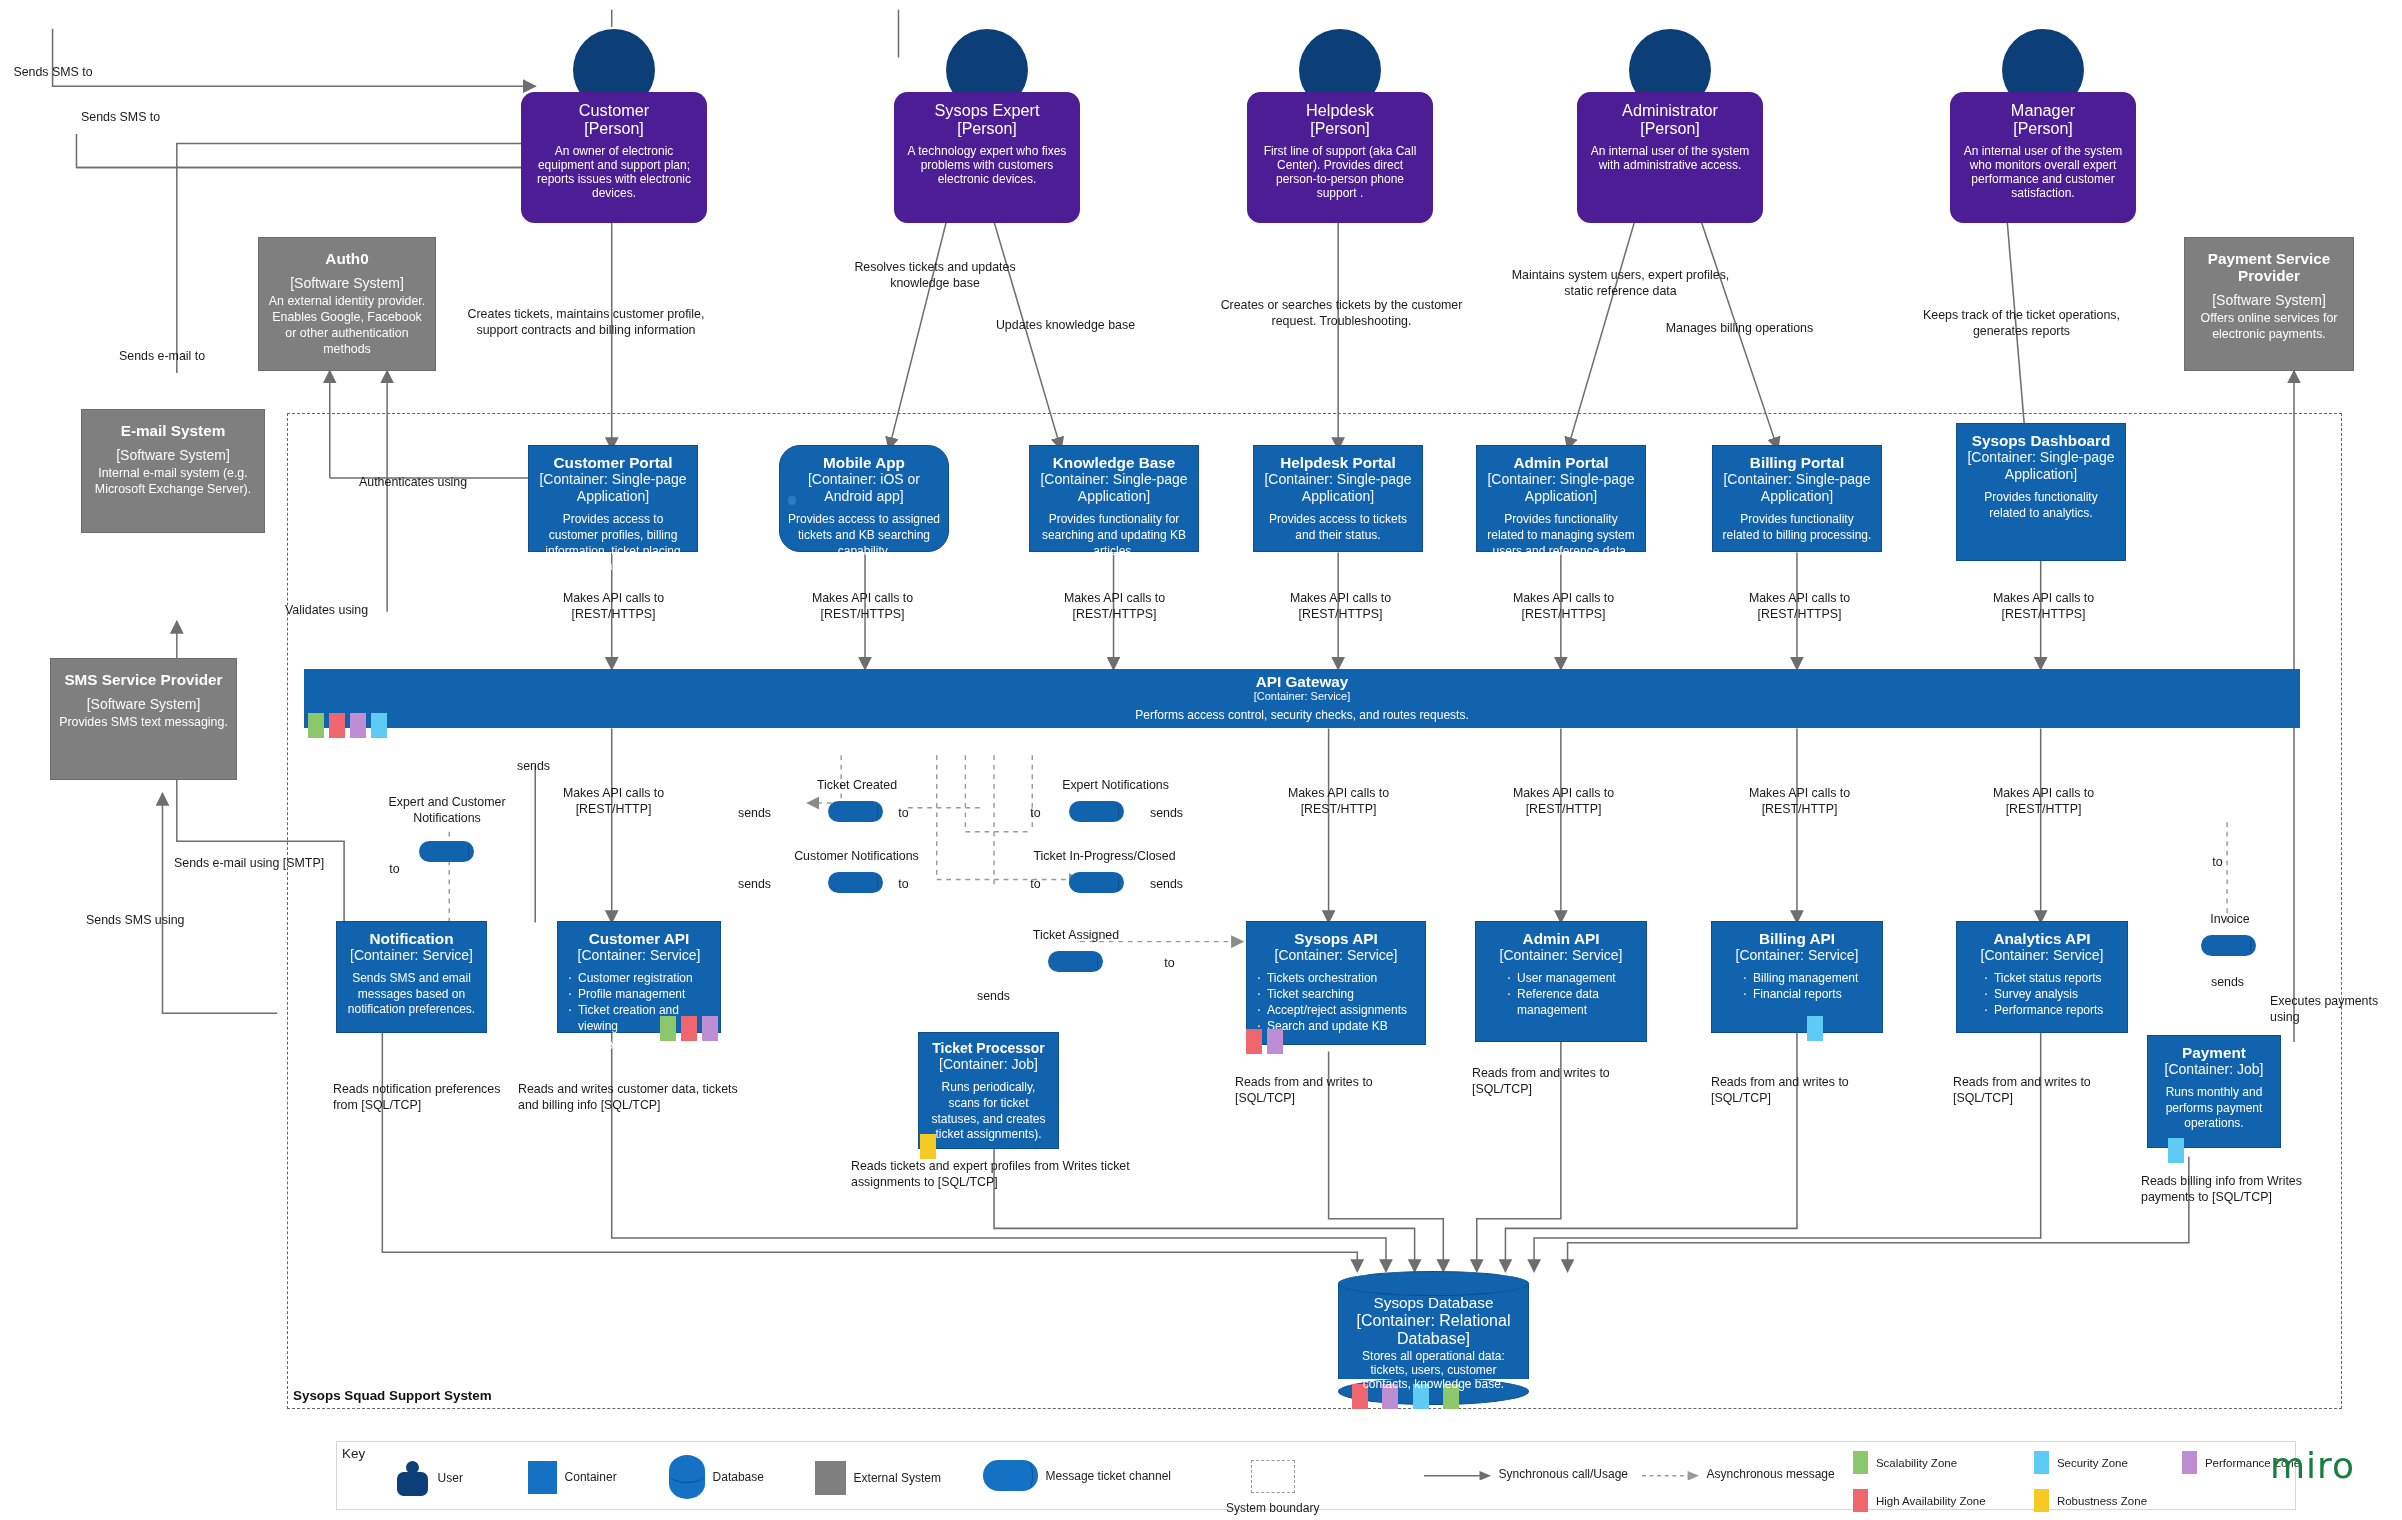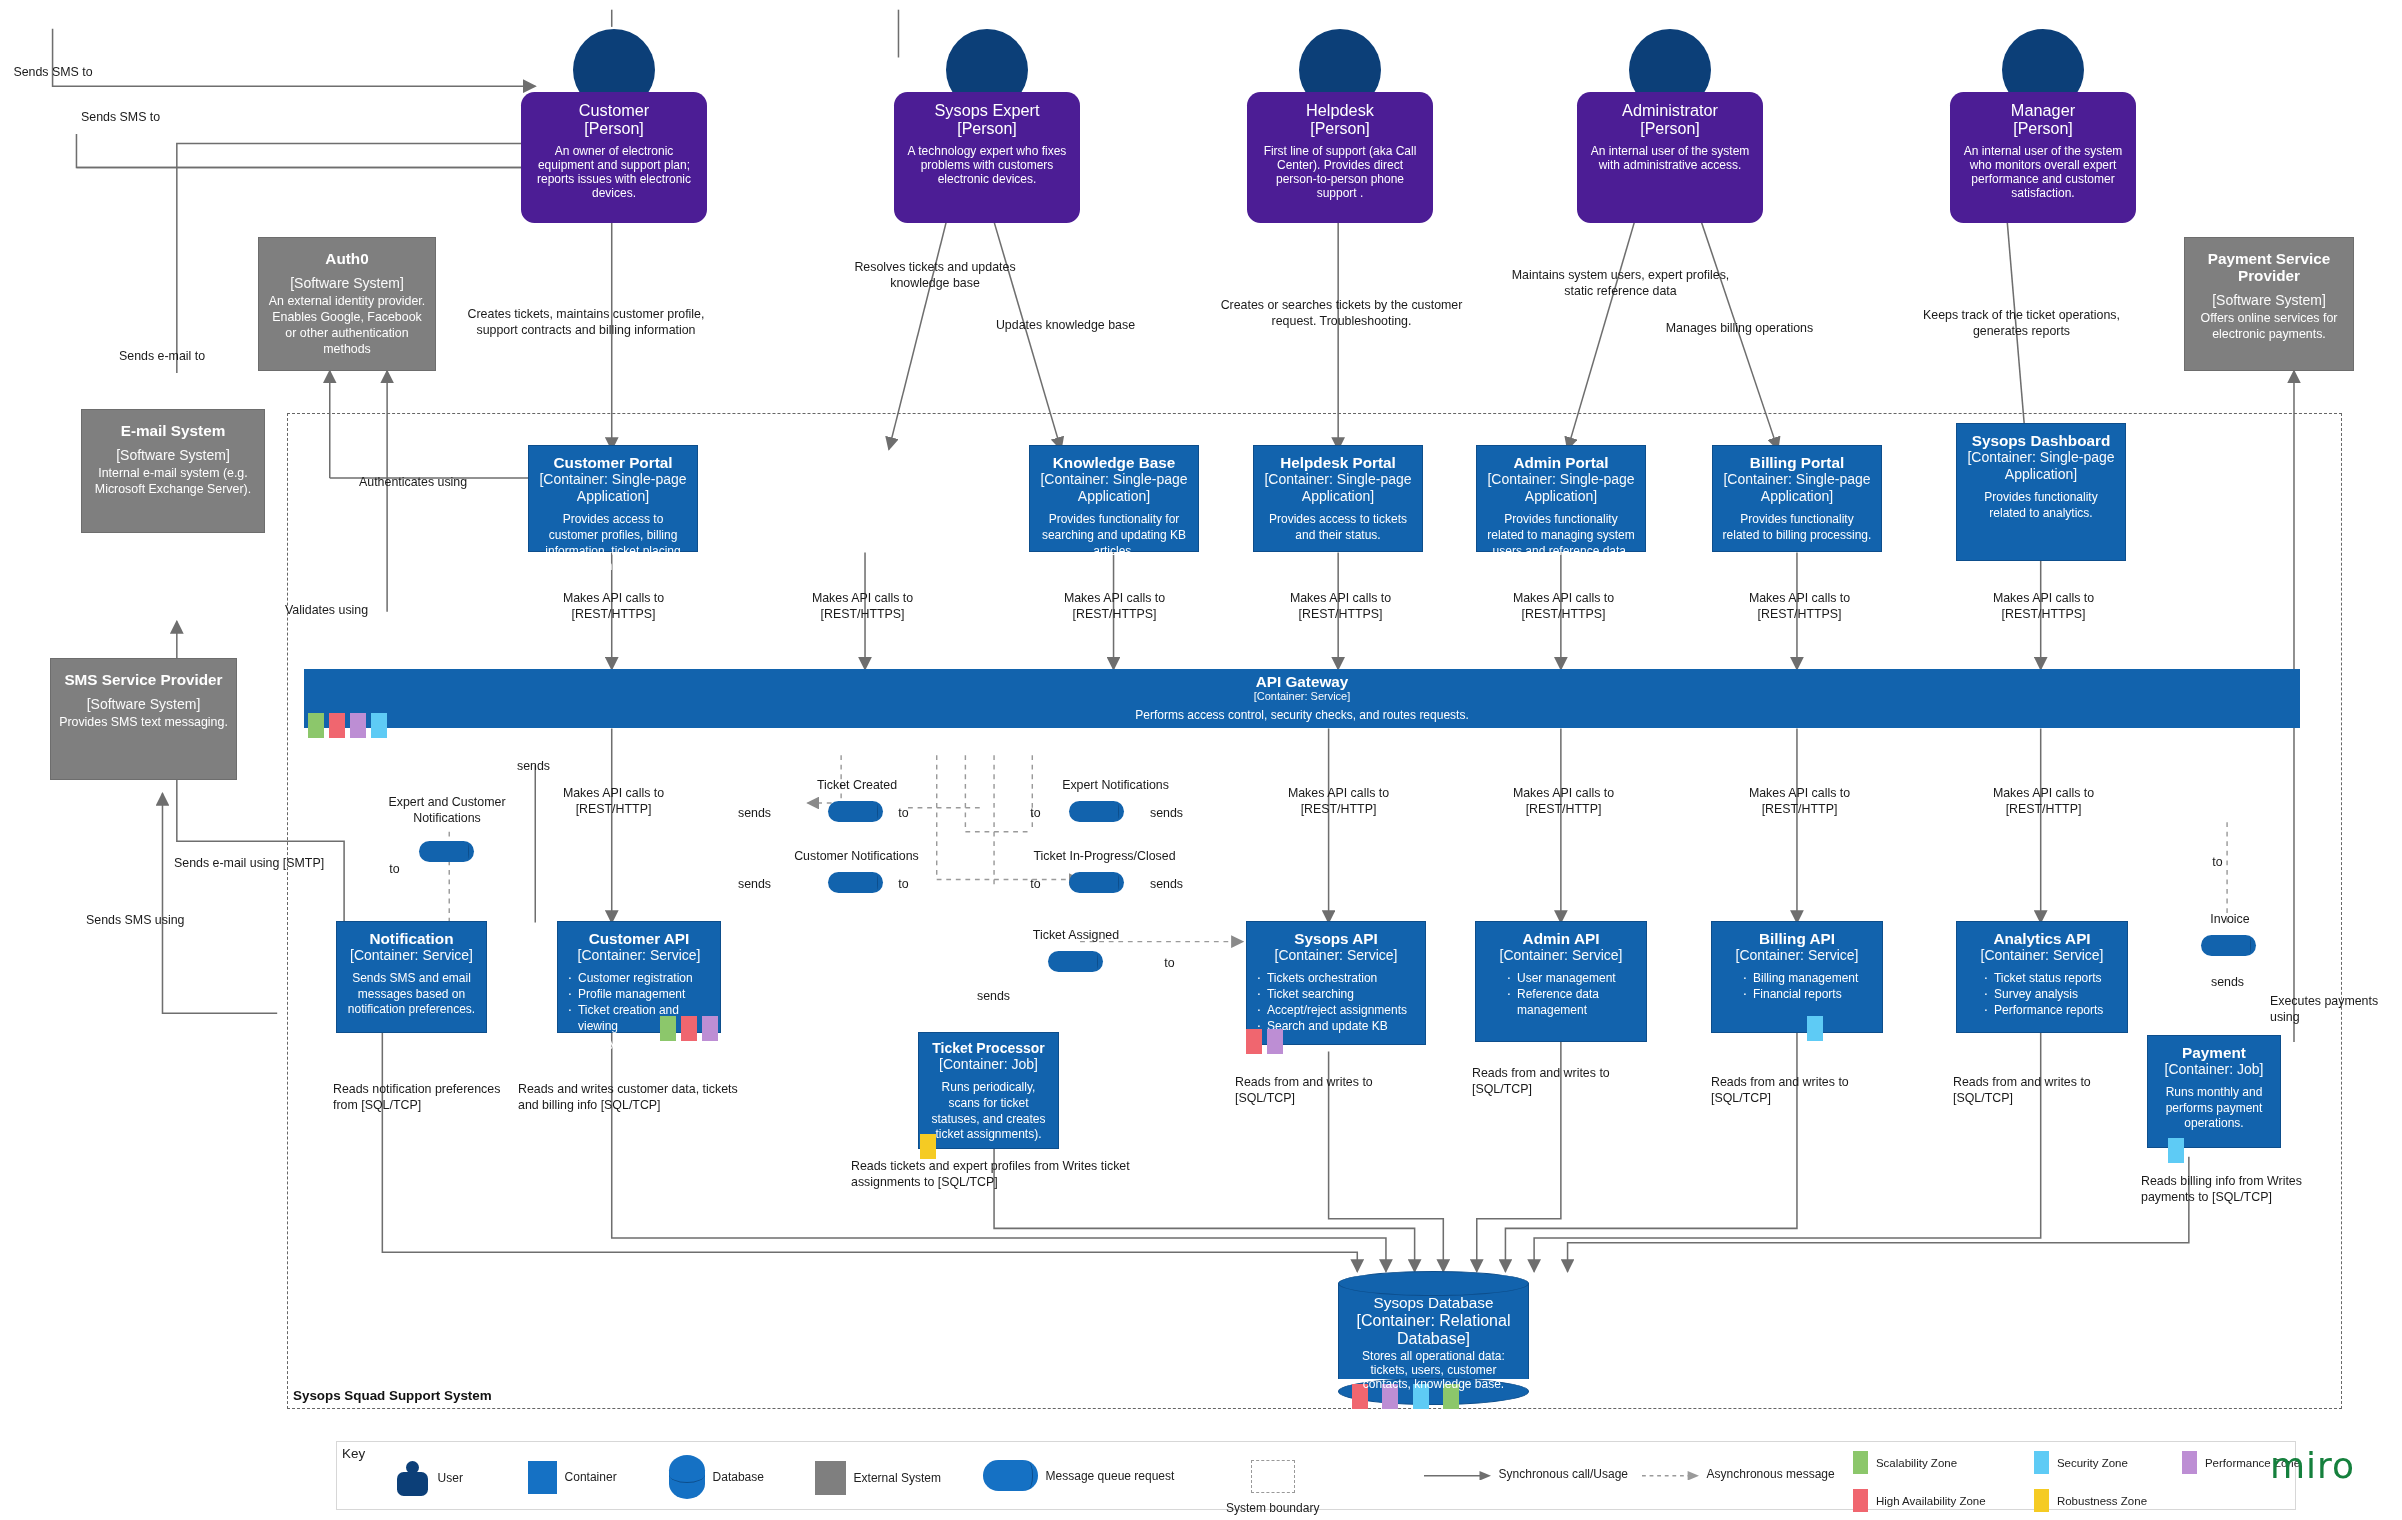--- a/index.html
+++ b/index.html
@@ -247,20 +247,26 @@
     <div class="typ">[Software System]</div>
     <div class="dsc">Offers online services for electronic payments.</div>
   </div>
 
   <div class="node cont" style="left:528px;top:445px;width:170px;height:107px;">
     <div class="ttl">Customer Portal</div>
     <div class="typ">[Container: Single-page Application]</div>
     <div class="dsc">Provides access to customer profiles,  billing information, ticket placing and history.</div>
   </div>
 
+  <div class="node cont mobile" style="left:779px;top:445px;width:170px;height:107px;">
+    <span class="dot"></span>
+    <div class="ttl">Mobile App</div>
+    <div class="typ">[Container: iOS or Android app]</div>
+    <div class="dsc">Provides access to assigned tickets and KB searching capability.</div>
+  </div>
 
   <div class="node cont" style="left:1029px;top:445px;width:170px;height:107px;">
     <div class="ttl">Knowledge Base</div>
     <div class="typ">[Container: Single-page Application]</div>
     <div class="dsc">Provides functionality for searching and updating KB articles.</div>
   </div>
 
   <div class="node cont" style="left:1253px;top:445px;width:170px;height:107px;">
     <div class="ttl">Helpdesk Portal</div>
     <div class="typ">[Container: Single-page Application]</div>
@@ -494,21 +500,21 @@
   <div class="lg-item" style="left:815px;top:1461px;">
     <span class="lg-swatch" style="width:31px;height:34px;background:#7f7f7f;display:inline-block;"></span>
     <span>External System</span>
   </div>
 
   <div class="lg-item" style="left:983px;top:1460px;">
     <span class="lg-swatch" style="position:relative;width:55px;height:31px;display:inline-block;">
       <span style="position:absolute;left:0;top:0;width:55px;height:31px;border-radius:15.3px/15.3px;background:#1571c4;display:block;"></span>
       <span style="position:absolute;right:4.8px;top:1.9px;width:9.6px;height:27px;border-right:1.9px solid #0d4e8c;border-radius:50%;display:block;"></span>
     </span>
-    <span>Message queue request</span>
+    <span>Message ticket channel</span>
   </div>
 
   <div class="lg-item" style="left:1226px;top:1460px;flex-direction:column;">
     <span class="lg-swatch" style="width:42px;height:31px;border:1.9px dashed #999;display:inline-block;"></span>
     <span>System boundary</span>
   </div>
 
   <div class="lg-item" style="left:1424px;top:1467px;">
     <span class="lg-swatch" style="position:relative;width:67px;height:9.6px;display:inline-block;">
       <svg width="67" height="9.6" viewBox="0 0 70 10">

